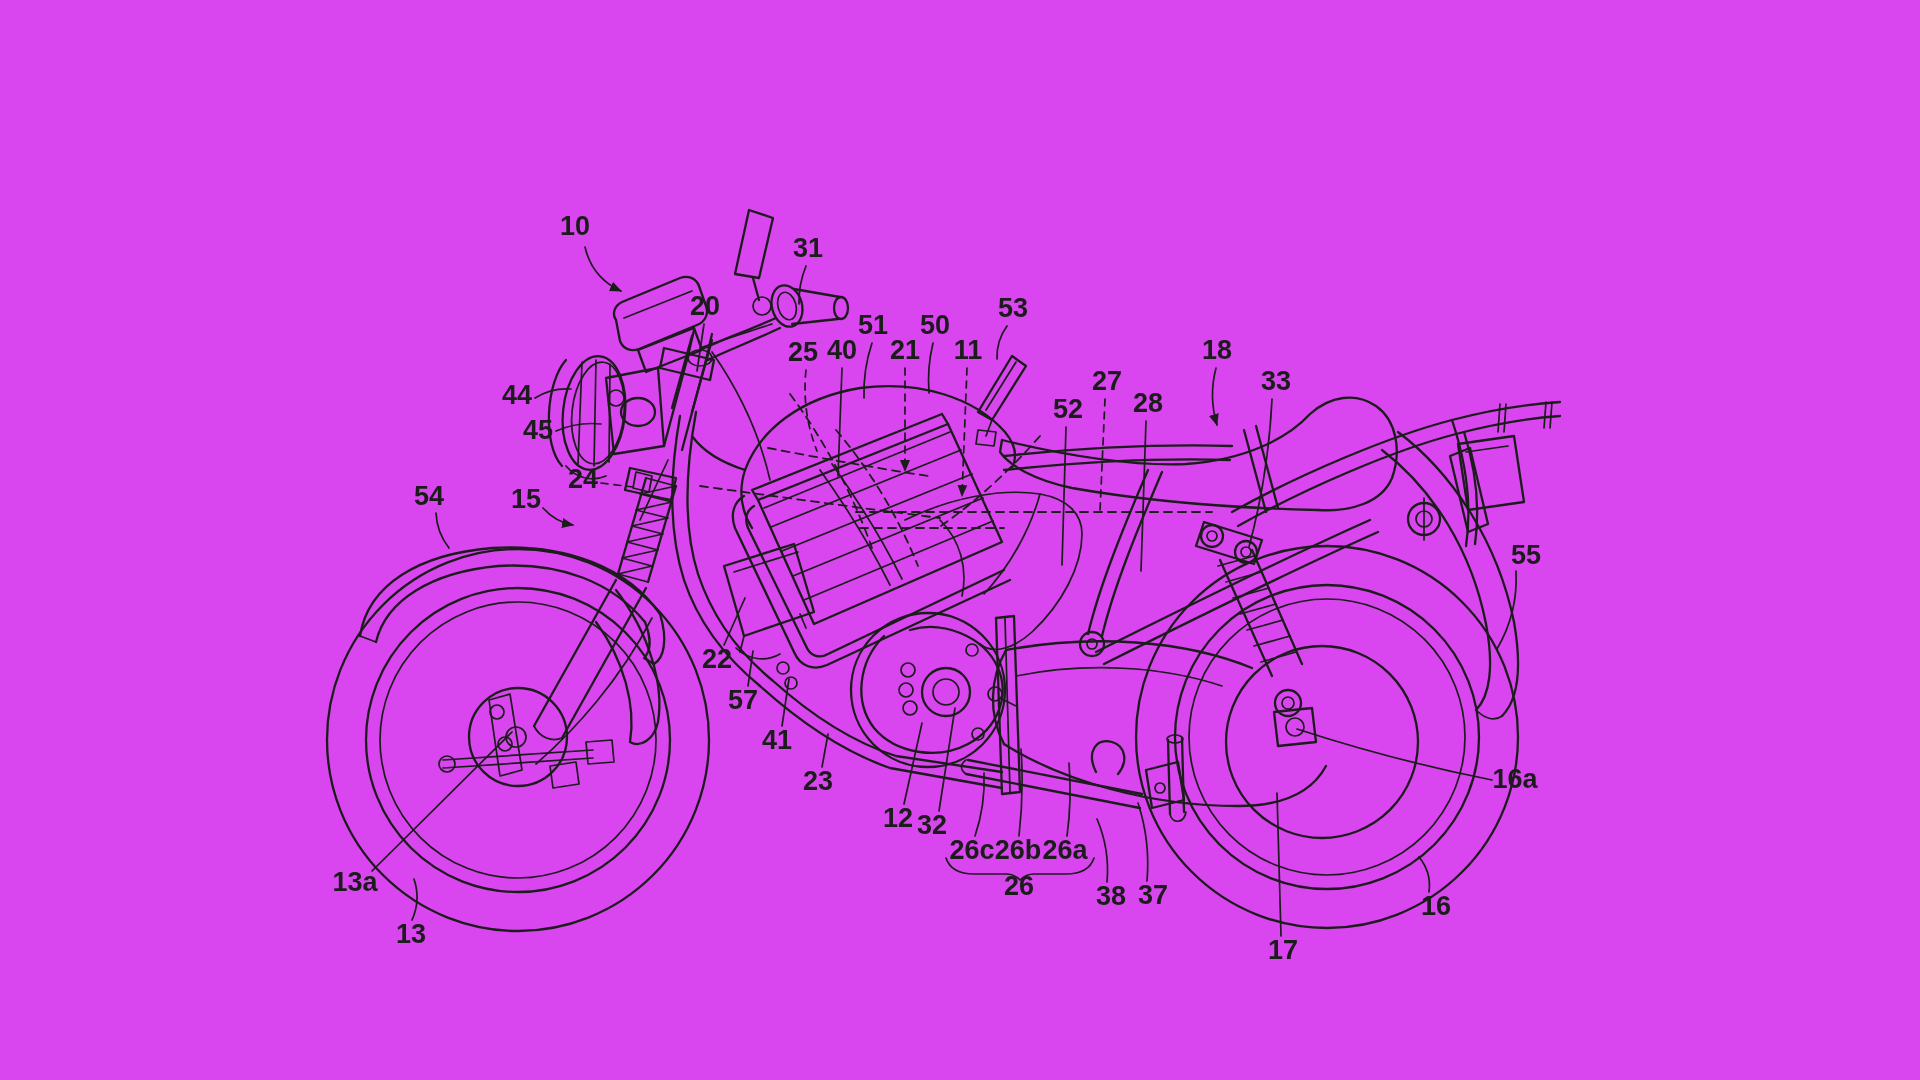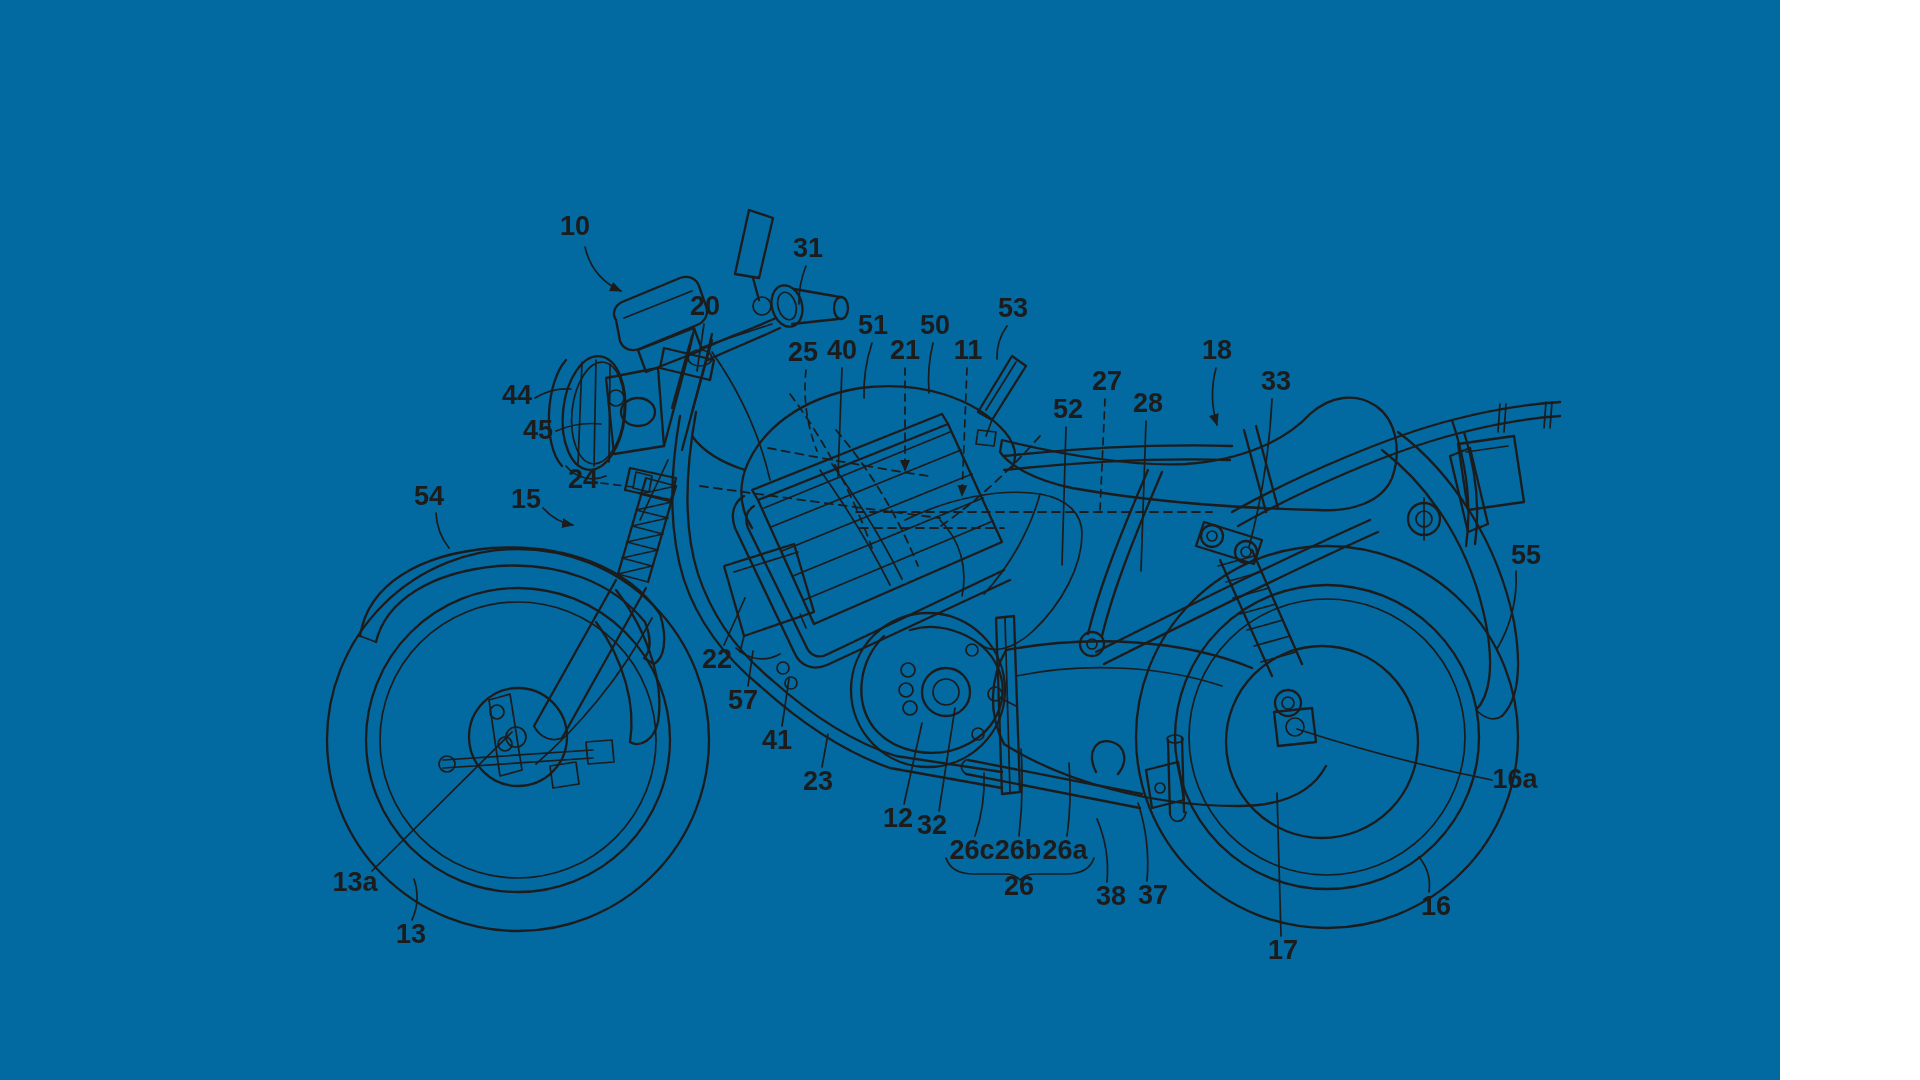--- a/index.html
+++ b/index.html
@@ -1,16 +1,16 @@
 <!DOCTYPE html>
 <html><head>
 <meta charset="utf-8">
 <style>
   html,body{margin:0;padding:0;background:#ffffff;}
-  .stage{width:1780px;height:1080px;background:#0369a1;position:relative;overflow:hidden;}
+  .stage{width:1920px;height:1080px;background:#d946ef;position:relative;overflow:hidden;}
   svg{display:block;}
   .ln{fill:none;stroke:#1c1c1c;stroke-width:2.3;stroke-linecap:round;stroke-linejoin:round;}
   .thin{stroke-width:1.7;}
   .hid{stroke-dasharray:8 6;stroke-width:1.8;}
   .leader{fill:none;stroke:#1c1c1c;stroke-width:1.7;stroke-linecap:round;}
   .leader.dashed{stroke-dasharray:7 6;}
   .ref-label{font-family:"Liberation Sans",sans-serif;font-size:27px;font-weight:600;fill:#1c1c1c;text-anchor:middle;dominant-baseline:middle;}
 </style>
 </head>
 <body>

